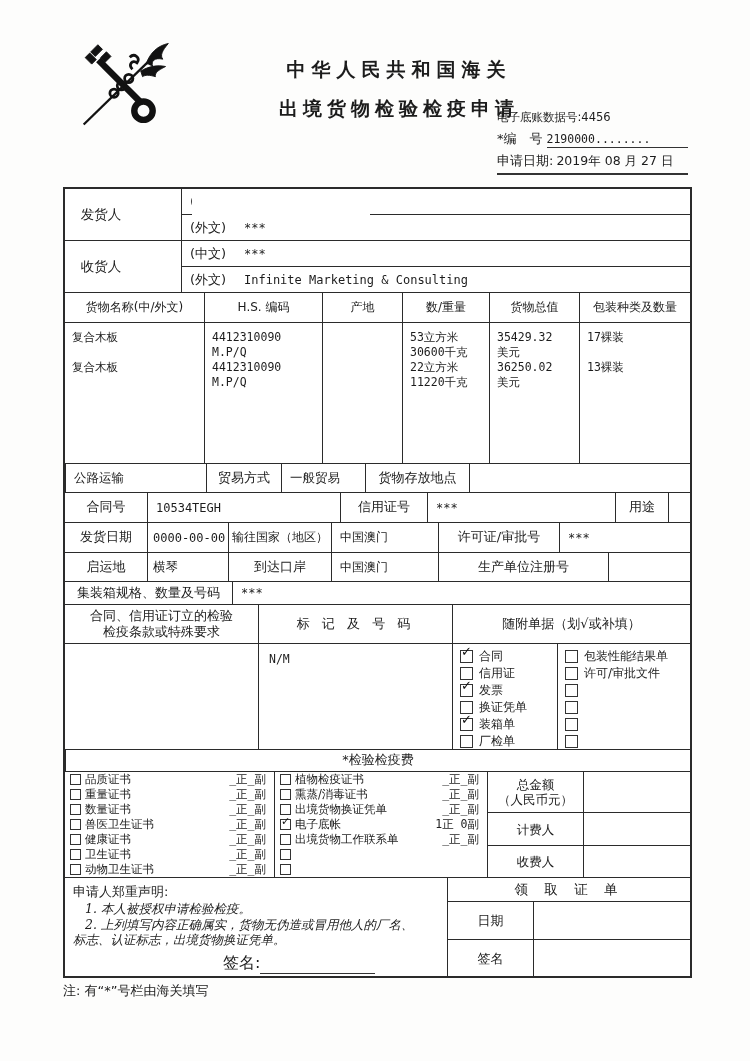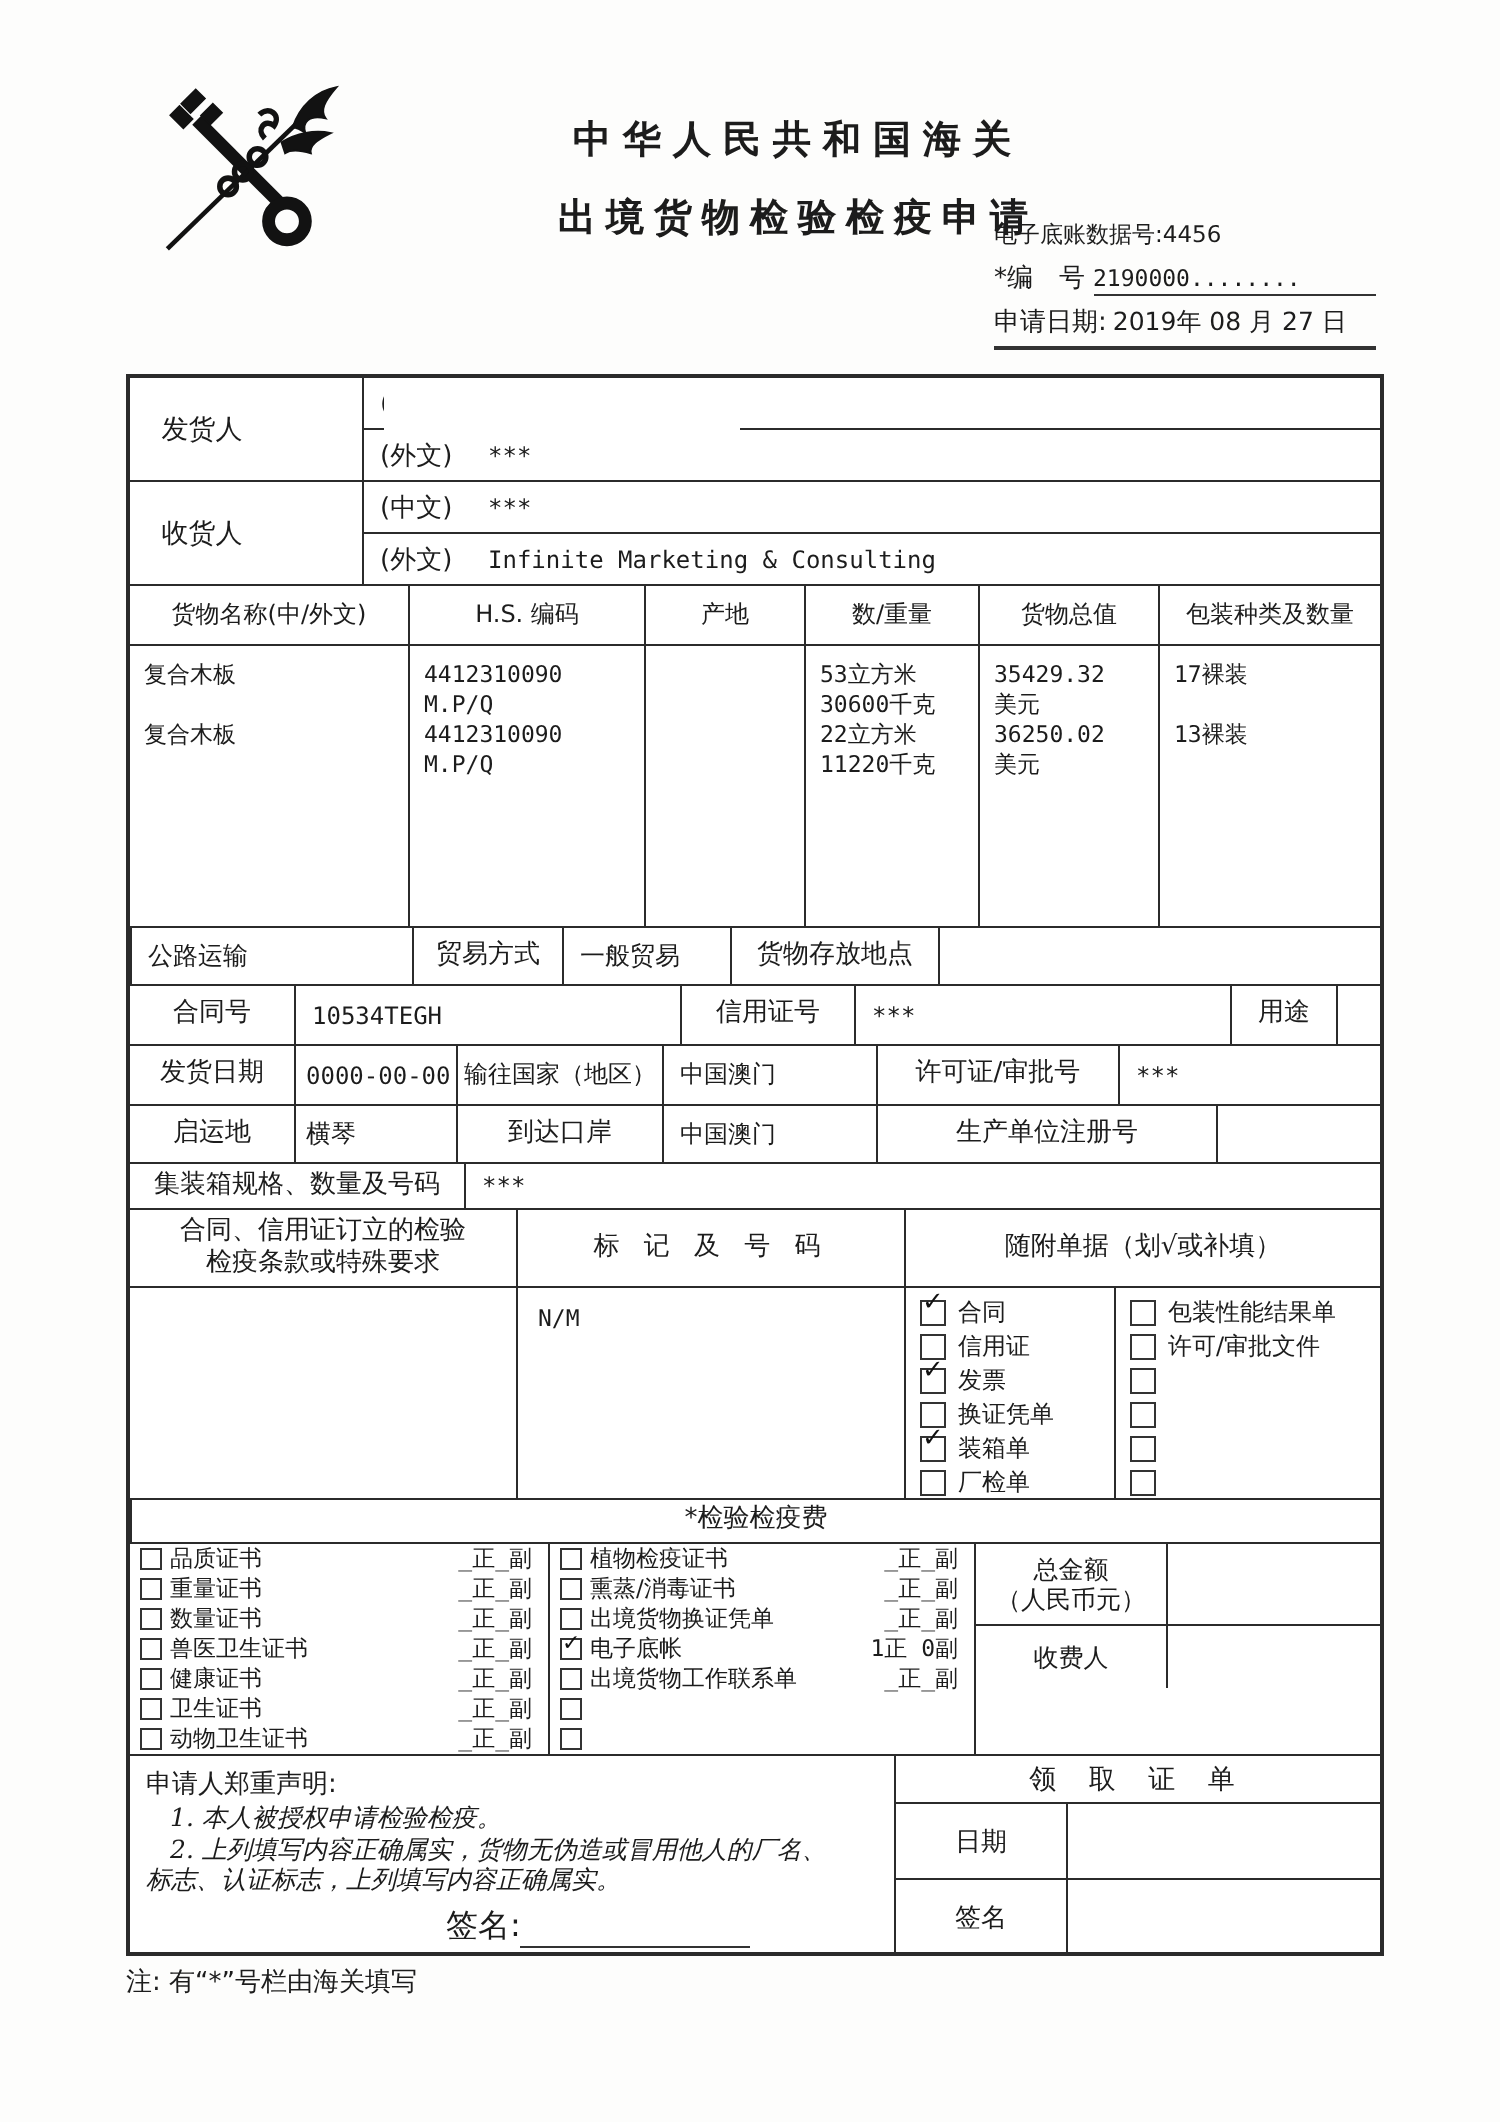--- a/index.html
+++ b/index.html
@@ -413,33 +413,37 @@
           </div>
       </div>
       <div class="c rest">
         <div class="feerow first" style="height:40px;">
           <div class="feelab">
             <div>总金额</div>
             <div>（人民币元）</div>
           </div>
           <div class="feeval"></div>
         </div>
+        <div class="feerow" style="height:32px;">
+          <div class="feelab">计费人</div>
+          <div class="feeval"></div>
+        </div>
         <div class="feerow" style="height:31px;">
           <div class="feelab">收费人</div>
           <div class="feeval"></div>
         </div>
       </div>
     </div>
 
     <div class="r" style="height:98px;">
       <div class="c nc decl" style="width:382px;">
         <div class="decl-title">申请人郑重声明:</div>
         <div class="decl-line" style="padding-left:12px;">1. 本人被授权申请检验检疫。</div>
         <div class="decl-line" style="padding-left:12px;">2. 上列填写内容正确属实，货物无伪造或冒用他人的厂名、</div>
-        <div class="decl-line">标志、认证标志，上列填写内容正确属实。</div>
+        <div class="decl-line">标志、认证标志，出境货物换证凭单。</div>
         <div class="sign-line">
           <span>签名:</span>
           <span class="sign-blank"></span>
         </div>
       </div>
       <div class="c rest">
         <div class="recv-h">领 取 证 单</div>
         <div class="recvrow">
           <div class="recvlab">日期</div>
           <div style="flex:1;"></div>

